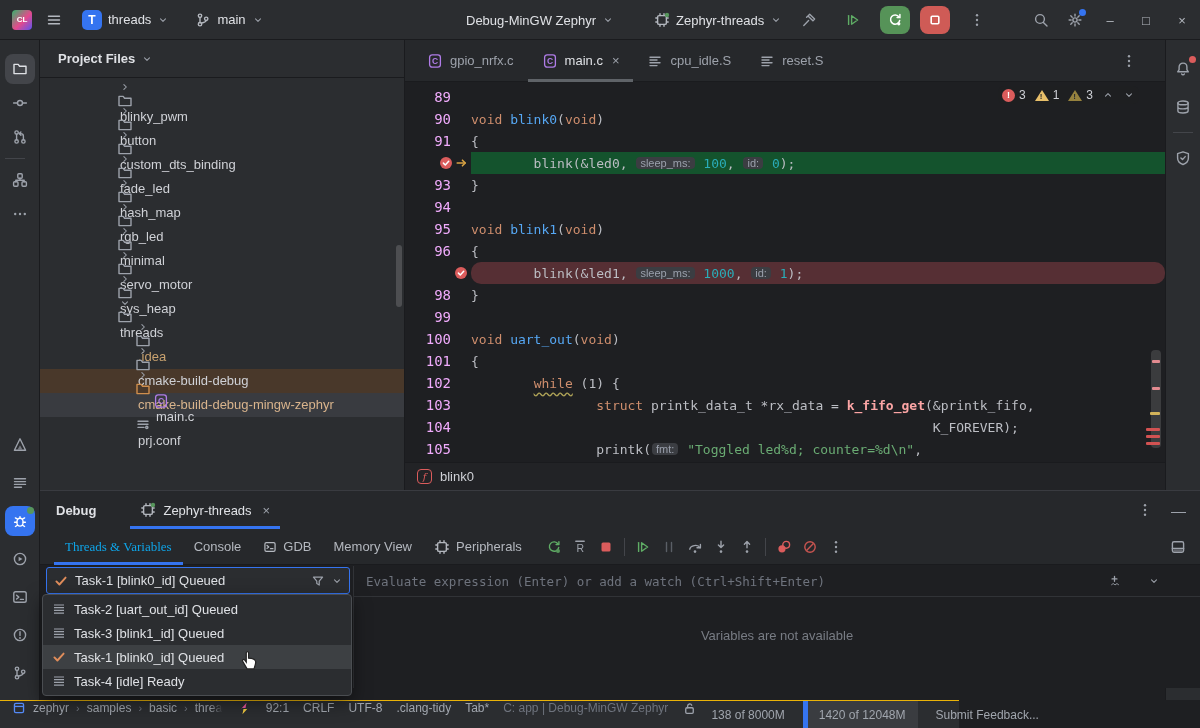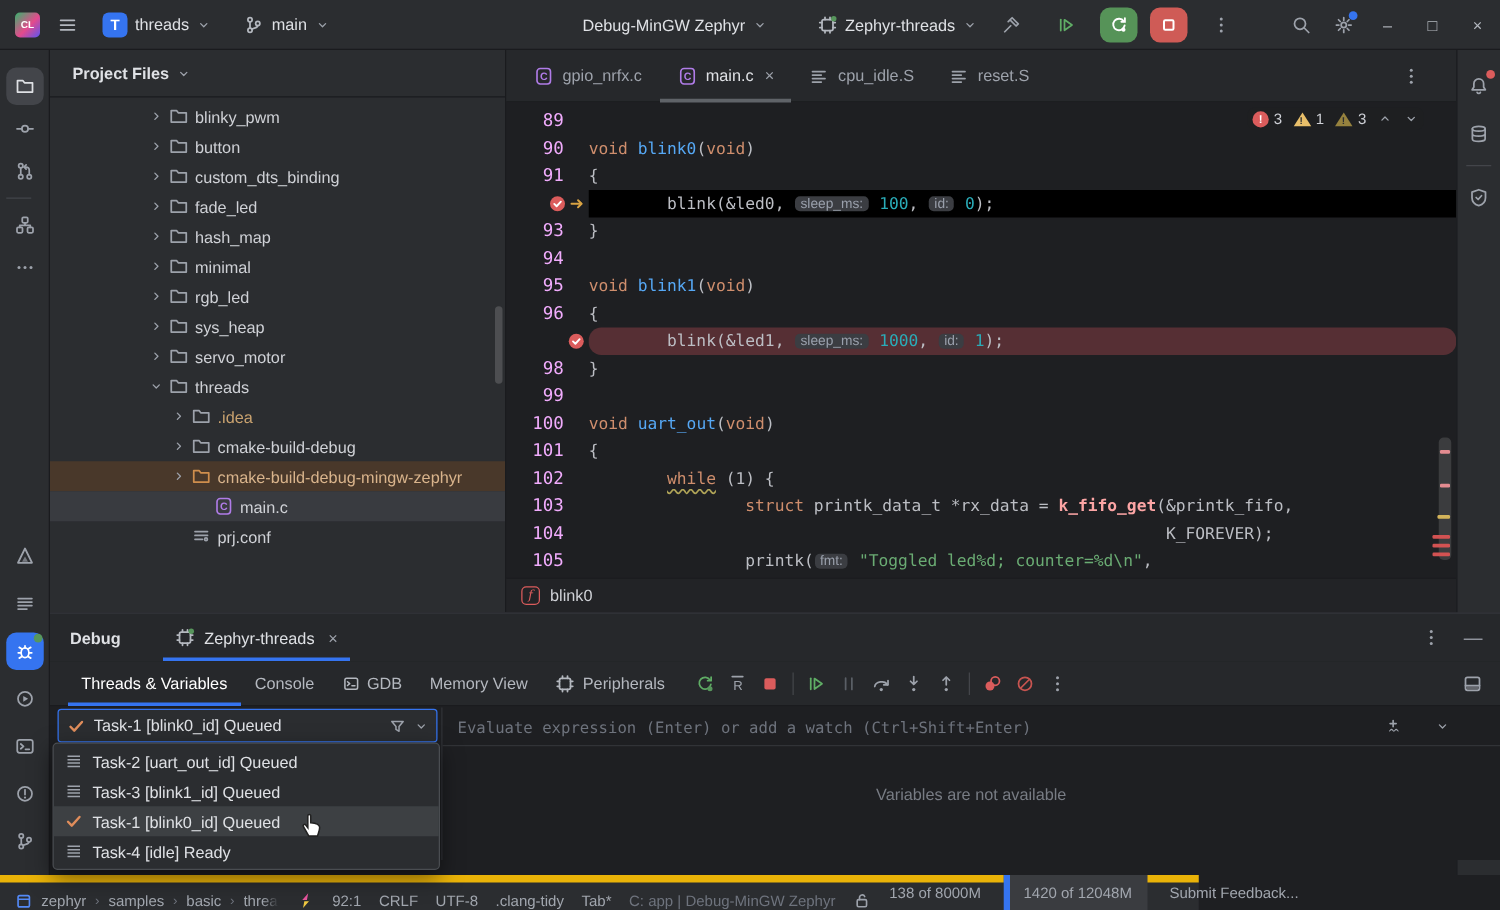--- a/index.html
+++ b/index.html
@@ -28,21 +28,21 @@
   .ab-bottom{margin-top:auto;margin-bottom:8px;display:flex;flex-direction:column;align-items:center;}
   .ab-item{width:30px;height:30px;margin:4px 0;border-radius:8px;display:flex;align-items:center;justify-content:center;color:#9da2ab;position:relative;}
   .ab-item.active{background:#43454a;color:#dfe1e5;}
   .ab-item.active-blue{background:#3574f0;color:#fff;}
   .ab-div{width:20px;height:1px;background:#43454a;margin:6px 0;}
   .rightbar{position:absolute;right:0;top:40px;width:35px;height:660px;background:#2b2d30;border-left:1px solid #1a1b1e;display:flex;flex-direction:column;align-items:center;padding-top:10px;}
   
   .project{position:absolute;left:40px;top:40px;width:365px;height:450px;background:#2b2d30;border-right:1px solid #1a1b1e;}
   .proj-header{height:38px;display:flex;align-items:center;gap:6px;padding-left:18px;color:#dfe1e5;font-weight:bold;border-bottom:1px solid #1a1b1e;}
   .tree{padding-top:3px;position:relative;}
-  .trow{height:24px;display:flex;align-items:center;white-space:nowrap;color:#cfd1d6;}
+  .trow{height:24px;display:flex;align-items:flex-start;white-space:nowrap;color:#cfd1d6;flex-direction:column;}
   .trow .chev{width:18px;display:flex;justify-content:center;color:#9da2ab;flex:none;}
   .trow .ficon{width:18px;display:flex;justify-content:center;color:#9da2ab;flex:none;}
   .trow.selected{background:#393b40;}
   .trow.excluded{background:#49382a;}
   .trow.excluded .lbl{color:#d9b48c;}
   .trow.excluded .ficon{color:#cf8e4d;}
   .trow.idea .lbl{color:#c9a26f;}
   .trow .lbl{padding-left:4px;}
   .proj-scroll{position:absolute;right:2px;top:205px;width:6px;height:62px;border-radius:3px;background:rgba(255,255,255,.16);}
   
@@ -51,21 +51,21 @@
   .etab{height:42px;display:flex;align-items:center;gap:7px;padding:0 14px;color:#9da2ab;}
   .etab.active{color:#dfe1e5;box-shadow:inset 0 -3px 0 #5f6368;}
   .etab .close{color:#9da2ab;font-size:13px;margin-left:2px;}
   .tabs-kebab{position:absolute;right:28px;color:#9da2ab;}
   .codewrap{position:relative;height:380px;overflow:hidden;font-family:"DejaVu Sans Mono","Liberation Mono",monospace;font-size:13px;}
   .codewrap .inner{padding-top:4px;}
   .cl{height:22px;display:flex;align-items:center;}
   .gut{width:66px;flex:none;text-align:right;padding-right:20px;color:#f0abfc;font-size:14px;position:relative;}
   .gicons{display:flex;justify-content:flex-end;align-items:center;gap:1px;padding-right:2px;}
   .ct{flex:1;white-space:pre;height:22px;display:flex;align-items:center;}
-  .l-exec .ct{background:#000000;}
+  .l-exec .ct{background:#14532d;}
   .l-bp .ct{background:#562f34;border-radius:10px;}
   .kw{color:#cf8e6d;} .fn{color:#56a8f5;} .fnb{color:#fca5a5;font-weight:bold;} .num{color:#2aacb8;}
   .str{color:#6aab73;} .pl{color:#bcbec4;}
   .kww{color:#cf8e6d;text-decoration:underline wavy #b0a457;text-underline-offset:4px;}
   .hint{background:#3b3d42;color:#9aa0ac;border-radius:4px;padding:0 4px;font-size:11px;font-family:"Liberation Sans",sans-serif;margin:0 1px;}
   .inspections{position:absolute;top:4px;right:26px;display:flex;align-items:center;gap:9px;z-index:5;font-family:"Liberation Sans",sans-serif;font-size:12px;color:#ced0d6;background:rgba(30,31,34,.6);padding:2px 4px;border-radius:6px;}
   .insp-err{display:flex;align-items:center;gap:4px;}
   .badge-err{width:13px;height:13px;border-radius:50%;background:#db5c5c;color:#fff;font-size:9px;font-weight:bold;display:flex;align-items:center;justify-content:center;}
   .tri{width:0;height:0;border-left:7px solid transparent;border-right:7px solid transparent;position:relative;display:inline-block;}
   .tri.y{border-bottom:11px solid #e8bf6a;} .tri.o{border-bottom:11px solid #96823e;}
@@ -77,41 +77,41 @@
   .f-ico{width:15px;height:15px;border:1px solid #db5c5c;border-radius:4px;color:#db5c5c;font-size:10px;font-style:italic;display:flex;align-items:center;justify-content:center;font-family:"DejaVu Serif",serif;}
   
   .debug{position:absolute;left:40px;top:490px;width:1160px;height:198px;background:#1e1f22;border-top:1px solid #393b40;overflow:hidden;}
   .dbg-head{height:38px;background:#26282b;display:flex;align-items:center;padding-left:16px;position:relative;}
   .dbg-title{color:#dfe1e5;font-weight:bold;margin-right:34px;}
   .dbg-session-tab{height:38px;display:flex;align-items:center;gap:7px;padding:0 10px;color:#dfe1e5;box-shadow:inset 0 -3px 0 #3574f0;}
   .dbg-session-tab .close{color:#9da2ab;margin-left:4px;}
   .dbg-head-right{position:absolute;right:14px;display:flex;gap:18px;color:#9da2ab;}
   .dbg-toolbar{height:36px;background:#26282b;border-bottom:1px solid #1a1b1e;display:flex;align-items:center;padding-left:14px;position:relative;}
   .dtab{display:flex;align-items:center;gap:6px;height:36px;padding:0 11px;color:#b4b8bf;}
-  .dtab.active{color:#ffffff;box-shadow:inset 0 -3px 0 #3574f0;}
+  .dtab.active{color:#0ea5e9;box-shadow:inset 0 -3px 0 #3574f0;font-family:Liberation Serif, serif;}
   .dbg-icons{display:flex;align-items:center;margin-left:8px;}
   .dico{width:26px;height:26px;display:flex;align-items:center;justify-content:center;color:#9da2ab;}
   .dico.green{color:#5fad65;} .dico.dim{color:#5a5f66;}
   .vsep{width:1px;height:18px;background:#43454a;margin:0 5px;}
   .layout-ico{position:absolute;right:14px;color:#9da2ab;}
   .dbg-content{position:absolute;left:0;top:75px;right:0;bottom:0;}
   .vdiv{position:absolute;left:313px;top:0;bottom:0;width:1px;background:#313337;}
   .combo{position:absolute;left:6px;top:1px;width:304px;height:27px;border:1.5px solid #3574f0;border-radius:3px;background:#2b2d30;display:flex;align-items:center;gap:6px;padding:0 6px;color:#dfe1e5;}
   .combo .lbl{flex:1;white-space:nowrap;overflow:hidden;}
   .eval-row{position:absolute;left:314px;top:0;right:0;height:31px;border-bottom:1px solid #313337;display:flex;align-items:center;padding-left:12px;color:#6e737d;font-family:"DejaVu Sans Mono","Liberation Mono",monospace;font-size:12.5px;}
   .eval-icons{position:absolute;right:40px;display:flex;gap:26px;color:#9da2ab;}
   .vars-msg{position:absolute;left:314px;right:0;top:62px;text-align:center;color:#787c84;}
   .popup{position:absolute;left:2px;top:594px;width:310px;background:#2b2d30;border:1px solid #4a4d51;border-radius:4px;box-shadow:0 6px 18px rgba(0,0,0,.5);z-index:50;padding:2px 0;}
   .pitem{height:24px;display:flex;align-items:center;gap:7px;padding:0 8px;color:#dfe1e5;white-space:nowrap;}
   .pitem.hover{background:#3d4043;}
   .pitem .picon{width:16px;display:flex;justify-content:center;color:#9da2ab;flex:none;}
   .popup{left:42px;}
   .cursor{position:absolute;left:238px;top:648px;z-index:60;pointer-events:none;}
   
-  .status{position:absolute;left:0;top:700px;width:959px;height:28px;background:#2b2d30;border-top:6px solid #eab308;display:flex;align-items:flex-end;gap:14px;padding:0 12px;font-size:12px;color:#a1a6ae;white-space:nowrap;}
+  .status{position:absolute;left:0;top:700px;width:959px;height:28px;background:#2b2d30;border-top:1px solid #eab308;display:flex;align-items:flex-start;gap:14px;padding:0 12px;font-size:12px;color:#a1a6ae;white-space:nowrap;}
   .crumbs{display:flex;align-items:center;gap:7px;}
   .crumb-sep{color:#6e737d;font-size:11px;}
   .crumb-clip{display:inline-block;max-width:28px;overflow:hidden;-webkit-mask-image:linear-gradient(90deg,#000 55%,transparent);mask-image:linear-gradient(90deg,#000 55%,transparent);}
   .dim{color:#6e737d;}
   .right-group{margin-left:auto;display:flex;align-items:center;gap:18px;}
   .mem-widget{display:flex;align-items:center;background:#3a3c40;height:28px;padding:0 12px 0 10px;position:relative;}
   .mem-widget::before{content:"";position:absolute;left:0;top:0;bottom:0;width:5px;background:#3574f0;}
   .mem-widget span{padding-left:6px;}
 </style>
 </head>
@@ -427,60 +427,60 @@
           <span class="chev">
             <svg width="12" height="12" viewBox="0 0 16 16">
               <path d="M6.5 4.7L9.8 8l-3.3 3.3" stroke="currentColor" fill="none" stroke-width="1.4" stroke-linecap="round" stroke-linejoin="round"></path>
             </svg>
           </span>
           <span class="ficon">
             <svg width="16" height="16" viewBox="0 0 16 16">
               <path d="M2 3.4h4.2l1.4 1.8H14v7.4H2z" stroke="currentColor" fill="none" stroke-width="1.4" stroke-linecap="round" stroke-linejoin="round"></path>
             </svg>
           </span>
+          <span class="lbl">rgb_led</span>
+        </div>
+        <div class="trow " style="padding-left: 76px;">
+          <span class="chev">
+            <svg width="12" height="12" viewBox="0 0 16 16">
+              <path d="M6.5 4.7L9.8 8l-3.3 3.3" stroke="currentColor" fill="none" stroke-width="1.4" stroke-linecap="round" stroke-linejoin="round"></path>
+            </svg>
+          </span>
+          <span class="ficon">
+            <svg width="16" height="16" viewBox="0 0 16 16">
+              <path d="M2 3.4h4.2l1.4 1.8H14v7.4H2z" stroke="currentColor" fill="none" stroke-width="1.4" stroke-linecap="round" stroke-linejoin="round"></path>
+            </svg>
+          </span>
           <span class="lbl">minimal</span>
         </div>
         <div class="trow " style="padding-left: 76px;">
           <span class="chev">
             <svg width="12" height="12" viewBox="0 0 16 16">
               <path d="M6.5 4.7L9.8 8l-3.3 3.3" stroke="currentColor" fill="none" stroke-width="1.4" stroke-linecap="round" stroke-linejoin="round"></path>
             </svg>
           </span>
           <span class="ficon">
             <svg width="16" height="16" viewBox="0 0 16 16">
               <path d="M2 3.4h4.2l1.4 1.8H14v7.4H2z" stroke="currentColor" fill="none" stroke-width="1.4" stroke-linecap="round" stroke-linejoin="round"></path>
             </svg>
           </span>
-          <span class="lbl">rgb_led</span>
+          <span class="lbl">servo_motor</span>
         </div>
         <div class="trow " style="padding-left: 76px;">
           <span class="chev">
             <svg width="12" height="12" viewBox="0 0 16 16">
               <path d="M6.5 4.7L9.8 8l-3.3 3.3" stroke="currentColor" fill="none" stroke-width="1.4" stroke-linecap="round" stroke-linejoin="round"></path>
             </svg>
           </span>
           <span class="ficon">
             <svg width="16" height="16" viewBox="0 0 16 16">
               <path d="M2 3.4h4.2l1.4 1.8H14v7.4H2z" stroke="currentColor" fill="none" stroke-width="1.4" stroke-linecap="round" stroke-linejoin="round"></path>
             </svg>
           </span>
           <span class="lbl">sys_heap</span>
-        </div>
-        <div class="trow " style="padding-left: 76px;">
-          <span class="chev">
-            <svg width="12" height="12" viewBox="0 0 16 16">
-              <path d="M6.5 4.7L9.8 8l-3.3 3.3" stroke="currentColor" fill="none" stroke-width="1.4" stroke-linecap="round" stroke-linejoin="round"></path>
-            </svg>
-          </span>
-          <span class="ficon">
-            <svg width="16" height="16" viewBox="0 0 16 16">
-              <path d="M2 3.4h4.2l1.4 1.8H14v7.4H2z" stroke="currentColor" fill="none" stroke-width="1.4" stroke-linecap="round" stroke-linejoin="round"></path>
-            </svg>
-          </span>
-          <span class="lbl">servo_motor</span>
         </div>
         <div class="trow " style="padding-left: 76px;">
           <span class="chev">
             <svg width="12" height="12" viewBox="0 0 16 16">
               <path d="M4.7 6.5L8 9.8l3.3-3.3" stroke="currentColor" fill="none" stroke-width="1.4" stroke-linecap="round" stroke-linejoin="round"></path>
             </svg>
           </span>
           <span class="ficon">
             <svg width="16" height="16" viewBox="0 0 16 16">
               <path d="M2 3.4h4.2l1.4 1.8H14v7.4H2z" stroke="currentColor" fill="none" stroke-width="1.4" stroke-linecap="round" stroke-linejoin="round"></path>

